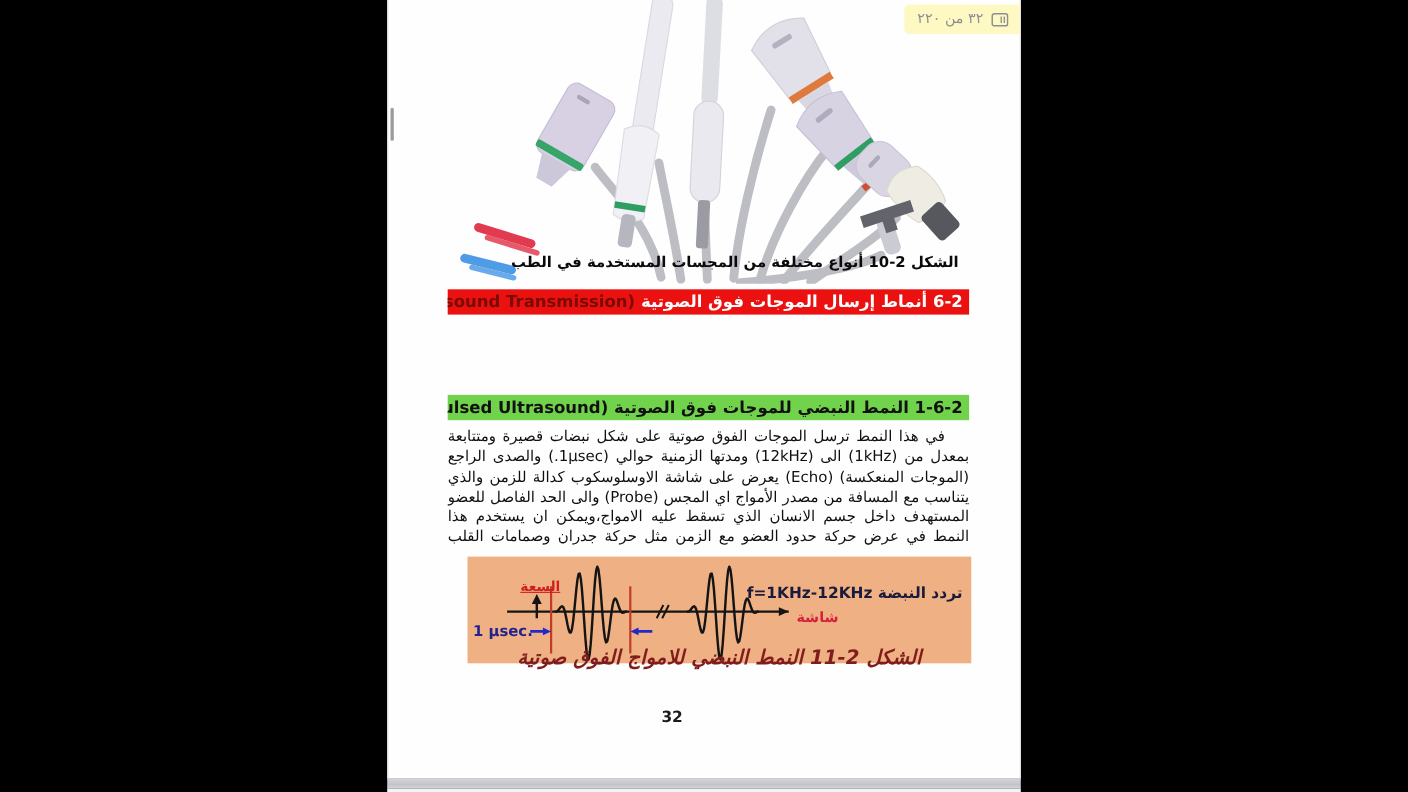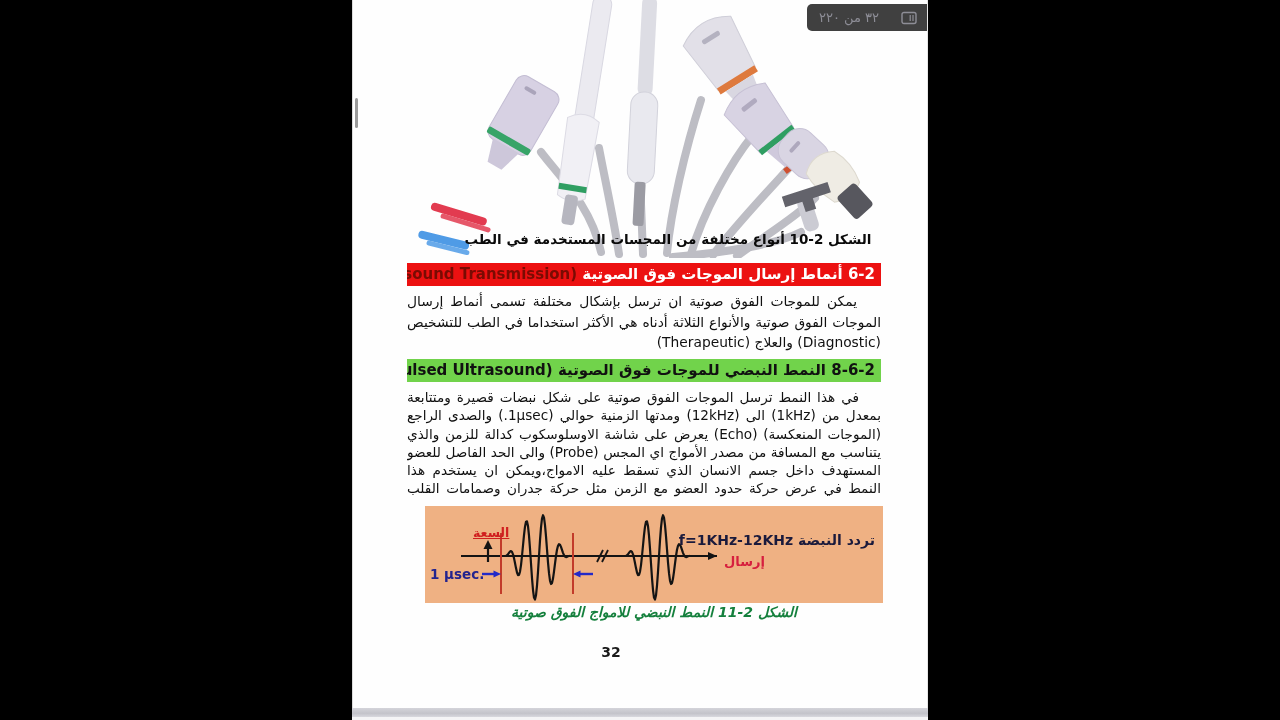--- a/index.html
+++ b/index.html
@@ -4,22 +4,22 @@
 <style>
   html,body{margin:0;padding:0;background:#000;width:1280px;height:720px;overflow:hidden;
     font-family:"DejaVu Sans","Liberation Sans",sans-serif;}
   .stage{position:relative;width:1280px;height:720px;background:#000;}
   .page{position:absolute;left:352px;top:0;width:576px;height:708px;background:#fefefe;
     border-left:1px solid #dcdcdc;border-right:1px solid #e6e6e6;box-sizing:border-box;}
   .page-gap{position:absolute;left:352px;top:708px;width:576px;height:9px;
     background:linear-gradient(#d4d4da,#c3c3ca 60%,#d8d8de);}
   .next-page{position:absolute;left:352px;top:717px;width:576px;height:3px;background:#f4f4f6;}
 
-  .badge{position:absolute;top:4px;right:0;height:27px;background:#404040;border-radius:5px 0 0 5px;
-    display:flex;flex-direction:row-reverse;align-items:center;gap:22px;padding:0 10px 0 12px;
+  .badge{position:absolute;top:4px;right:0;height:27px;background:#fef9c3;border-radius:5px 0 0 5px;
+    display:flex;flex-direction:row-reverse;align-items:center;gap:7px;padding:0 10px 0 12px;
     color:#8e8e97;font-size:13px;direction:ltr;}
   .badge svg{display:block;}
   .scroll-thumb{position:absolute;left:2px;top:98px;width:3px;height:30px;background:#9b9b9b;border-radius:2px;}
 
   .probes{position:absolute;left:0;top:0;width:576px;height:258px;z-index:1;}
 
   .cap10{position:absolute;left:0;top:231px;width:576px;text-align:center;direction:rtl;
     font-size:13.5px;font-weight:bold;color:#0a0a0a;z-index:2;padding-left:27px;}
 
   .hbar{position:absolute;left:54px;width:474px;height:23px;line-height:23px;direction:rtl;
@@ -33,22 +33,22 @@
   .para2{top:388px;height:111px;font-size:13.6px;line-height:18.3px;text-indent:22px;}
 
   .fig11{position:absolute;left:72px;top:506px;width:458px;height:97px;}
   .fig11 svg{position:absolute;left:0;top:0;}
   .fig-lbl{position:absolute;font-weight:bold;white-space:nowrap;}
   .lbl-amp{left:48px;top:19px;font-size:12.5px;color:#d01f1f;text-decoration:underline;}
   .lbl-usec{left:5px;top:60px;font-size:13.5px;color:#23238e;}
   .lbl-freq{right:8px;top:26px;font-size:14px;color:#1a1a3c;direction:rtl;}
   .lbl-time{left:299px;top:48px;font-size:13px;color:#d61f3e;direction:rtl;}
 
-  .cap11{position:absolute;left:72px;top:604px;width:458px;text-align:center;direction:rtl;
-    font-size:14px;font-weight:bold;font-style:italic;color:#15803d;}
+  .cap11{position:absolute;left:72px;top:588px;width:458px;text-align:center;direction:rtl;
+    font-size:18px;font-weight:bold;font-style:italic;color:#7f1d1d;}
   .pageno{position:absolute;left:208px;top:644px;width:100px;text-align:center;
     font-size:14px;font-weight:bold;color:#1a1a1a;}
 </style>
 </head>
 <body>
 
 <div class="stage">
 
   <div class="page">
 
@@ -139,24 +139,23 @@
       </g>
     </svg>
 
     <div class="cap10">الشكل 2-10 أنواع مختلفة من المجسات المستخدمة في الطب</div>
 
     <div class="hbar red" style="background: rgb(236, 17, 17);">
       <span style="color: rgb(255, 255, 255); text-align: center;">6-2 أنماط إرسال الموجات فوق الصوتية</span>
       <span class="en" style="color: rgb(122, 11, 3);">(Modes of Ultrasound Transmission)</span>
     </div>
 
-    <div class="para para1">يمكن للموجات الفوق صوتية ان ترسل بإشكال مختلفة تسمى أنماط إرسال الموجات الفوق صوتية والأنواع الثلاثة أدناه هي الأكثر استخداما في الطب للتشخيص (Diagnostic) والعلاج (Therapeutic)</div>
 
     <div class="hbar green" style="background: rgb(113, 211, 75); color: rgb(17, 17, 17);">
-      <span>8-6-2 النمط النبضي للموجات فوق الصوتية</span>
+      <span>1-6-2 النمط النبضي للموجات فوق الصوتية</span>
       <span class="en">(Pulsed Ultrasound)</span>
     </div>
 
     <div class="para para2">في هذا النمط ترسل الموجات الفوق صوتية على شكل نبضات قصيرة ومتتابعة بمعدل من (1kHz) الى (12kHz) ومدتها الزمنية حوالي (1μsec.) والصدى الراجع (الموجات المنعكسة) (Echo) يعرض على شاشة الاوسلوسكوب كدالة للزمن والذي يتناسب مع المسافة من مصدر الأمواج اي المجس (Probe) والى الحد الفاصل للعضو المستهدف داخل جسم الانسان الذي تسقط عليه الامواج،ويمكن ان يستخدم هذا النمط في عرض حركة حدود العضو مع الزمن مثل حركة جدران وصمامات القلب والشكل (11-2) يوضح النمط النبضي للموجات.</div>
 
     <div class="fig11" style="background: rgb(239, 177, 131);">
       <svg width="458" height="97" viewBox="0 0 458 97">
         <line id="wf-axis" x1="36" y1="50" x2="292" y2="50" stroke="#141414" stroke-width="2"></line>
         <polygon id="wf-axis-head" points="292,50 283,46 283,54" fill="#141414"></polygon>
         <polyline id="burst1" points="80.0,50.0 81.0,49.9 82.0,49.3 83.0,48.2 84.0,46.8 85.0,45.6 86.0,45.1 87.0,45.9 88.0,48.3 89.0,52.1 90.0,57.0 91.0,62.1 92.0,66.5 93.0,69.1 94.0,69.0 95.0,65.7 96.0,59.1 97.0,50.0 98.0,39.5 99.0,29.1 100.0,20.7 101.0,15.7 102.0,15.4 103.0,20.1 104.0,29.6 105.0,42.7 106.0,57.5 107.0,72.1 108.0,84.0 109.0,91.6 110.0,93.5 111.0,89.3 112.0,79.6 113.0,65.9 114.0,50.0 115.0,34.4 116.0,21.3 117.0,12.5 118.0,9.2 119.0,11.6 120.0,19.1 121.0,30.3 122.0,43.4 123.0,56.3 124.0,67.2 125.0,74.7 126.0,78.0 127.0,77.1 128.0,72.6 129.0,65.7 130.0,57.7 131.0,50.0 132.0,43.8 133.0,39.8 134.0,38.2 135.0,38.7 136.0,40.9 137.0,43.8 138.0,46.8 139.0,49.2 140.0,50.6 141.0,51.1 142.0,50.9 143.0,50.3 144.0,50.0" fill="none" stroke="#141414" stroke-width="2.2" stroke-linejoin="round" stroke-linecap="round"></polyline>
@@ -183,21 +182,21 @@
           <line x1="168" y1="68" x2="155" y2="68" stroke="#2329c8" stroke-width="2.4"></line>
           <polygon points="148,68 155.5,64.4 155.5,71.6" fill="#2329c8"></polygon>
         </g>
       </svg>
       <div class="fig-lbl lbl-amp">السعة</div>
       <div class="fig-lbl lbl-usec">1 μsec.</div>
       <div class="fig-lbl lbl-freq">
         <span>تردد النبضة</span>
         <span>f=1KHz-12KHz</span>
       </div>
-      <div class="fig-lbl lbl-time">إرسال</div>
+      <div class="fig-lbl lbl-time">شاشة</div>
     </div>
 
     <div class="cap11">الشكل 2-11 النمط النبضي للامواج الفوق صوتية</div>
 
     <div class="pageno">32</div>
 
   </div>
 
   <div class="page-gap"></div>
   <div class="next-page"></div>

